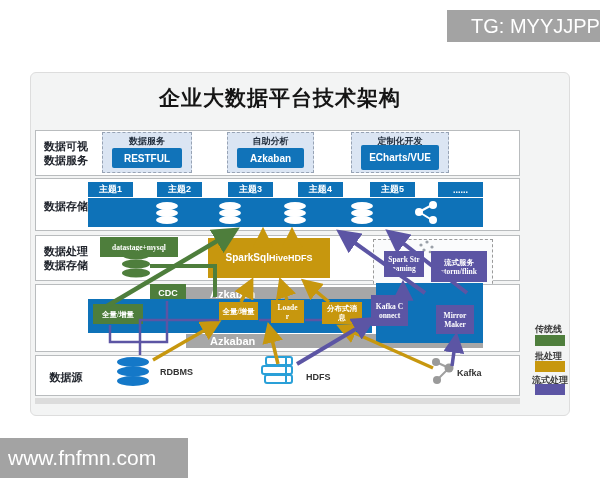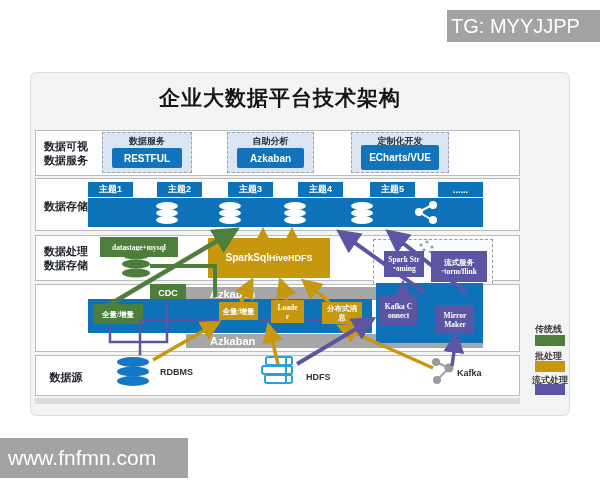--- a/index.html
+++ b/index.html
@@ -57,21 +57,21 @@
     <span class="group-title">定制化开发</span>
   </div>
   <div class="abs blue-btn" style="left:361px;top:145px;width:78px;height:25px;word-break:break-all;padding:0 8px;">ECharts/VUE</div>
 
   <div class="abs row" style="left:35px;top:178px;width:485px;height:53px;"></div>
   <div class="abs row-label" style="left:38px;top:199px;width:56px;">数据存储</div>
 
   <div class="abs tab" style="left:88px;top:182px;width:45px;height:15px;">主题1</div>
   <div class="abs tab" style="left:157px;top:182px;width:45px;height:15px;">主题2</div>
   <div class="abs tab" style="left:228px;top:182px;width:45px;height:15px;">主题3</div>
-  <div class="abs tab" style="left:298px;top:182px;width:45px;height:15px;">主题4</div>
+  <div class="abs tab" style="left:298px;top:182px;width:45px;height:15px;font-family:Liberation Mono, monospace;">主题4</div>
   <div class="abs tab" style="left:370px;top:182px;width:45px;height:15px;">主题5</div>
   <div class="abs tab" style="left:438px;top:182px;width:45px;height:15px;">......</div>
 
   <div class="abs bluebar" style="left:88px;top:198px;width:395px;height:29px;"></div>
 
   <svg class="abs" style="left:88px;top:198px;" width="395" height="29">
     <g>
       <ellipse cx="79" cy="8" rx="11" ry="4" fill="#fff"></ellipse>
         <ellipse cx="79" cy="15" rx="11" ry="4" fill="#fff"></ellipse>
         <ellipse cx="79" cy="22" rx="11" ry="4" fill="#fff"></ellipse>
@@ -140,21 +140,21 @@
 
   <div class="abs bluebar" style="left:88px;top:299px;width:284px;height:34px;"></div>
   <div class="abs graybar" style="left:186px;top:334px;width:297px;height:14px;padding-left:24px;">Azkaban</div>
 
   <div class="abs greenbox tinytext" style="left:93px;top:304px;width:50px;height:20px;">全量/增量</div>
   <div class="abs goldbox tinytext" style="left:219px;top:302px;width:39px;height:18px;">全量/增量</div>
   <div class="abs goldbox tinytext" style="left:271px;top:300px;width:33px;height:23px;padding:0 5px;">Loader</div>
   <div class="abs goldbox tinytext" style="left:322px;top:302px;width:40px;height:22px;padding:0 4px;">分布式消息</div>
 
   <div class="abs bluebar" style="left:376px;top:283px;width:107px;height:60px;"></div>
-  <div class="abs purplebox tinytext" style="left:380px;top:295px;width:37px;height:31px;padding:0 4px;">Kafka Connect</div>
+  <div class="abs purplebox tinytext" style="left:371px;top:295px;width:37px;height:31px;padding:0 4px;">Kafka Connect</div>
   <div class="abs purplebox tinytext" style="left:436px;top:305px;width:38px;height:29px;padding:0 5px;">Mirror Maker</div>
 
   <div class="abs row" style="left:35px;top:355px;width:485px;height:41px;"></div>
   <div class="abs row-label" style="left:38px;top:370px;width:56px;">数据源</div>
   <div class="abs" style="left:35px;top:398px;width:485px;height:6px;background:#dcdcdc;"></div>
 
   <svg class="abs" style="left:115px;top:356px;" width="36" height="32">
     <ellipse cx="18" cy="6" rx="16" ry="5" fill="#1478c8"></ellipse>
       <ellipse cx="18" cy="15.5" rx="16" ry="5" fill="#1478c8"></ellipse>
       <ellipse cx="18" cy="25" rx="16" ry="5" fill="#1478c8"></ellipse>
@@ -217,16 +217,16 @@
     <line x1="403" y1="296" x2="403" y2="285" stroke="#5c55a4" stroke-width="3.5" marker-end="url(#mP)"></line>
     <line x1="452" y1="366" x2="456" y2="337" stroke="#5c55a4" stroke-width="3.5" marker-end="url(#mP)"></line>
     <line x1="297" y1="364" x2="371" y2="320" stroke="#5c55a4" stroke-width="4" marker-end="url(#mP)"></line>
     <path d="M167,301 V342 H110 V325" fill="none" stroke="#5c55a4" stroke-width="2.5"></path>
     <path d="M219,320 H140 V355" fill="none" stroke="#5c55a4" stroke-width="2.5"></path>
     <line x1="259" y1="320" x2="271" y2="320" stroke="#5c55a4" stroke-width="2.5"></line>
     <line x1="305" y1="320" x2="322" y2="320" stroke="#5c55a4" stroke-width="2.5"></line>
     <line x1="363" y1="320" x2="374" y2="320" stroke="#5c55a4" stroke-width="2.5"></line>
   </svg>
 
-  <div class="abs watermark" style="left:447px;top:10px;width:153px;height:32px;font-size:20px;padding-left:4px;">TG: MYYJJPP</div>
+  <div class="abs watermark" style="left:447px;top:10px;width:153px;height:32px;font-size:20px;padding-left:24px;">TG: MYYJJPP</div>
   <div class="abs watermark" style="left:0;top:438px;width:188px;height:40px;font-size:21px;padding-left:8px;">www.fnfmn.com</div>
 
 </div>
 
 </body></html>

